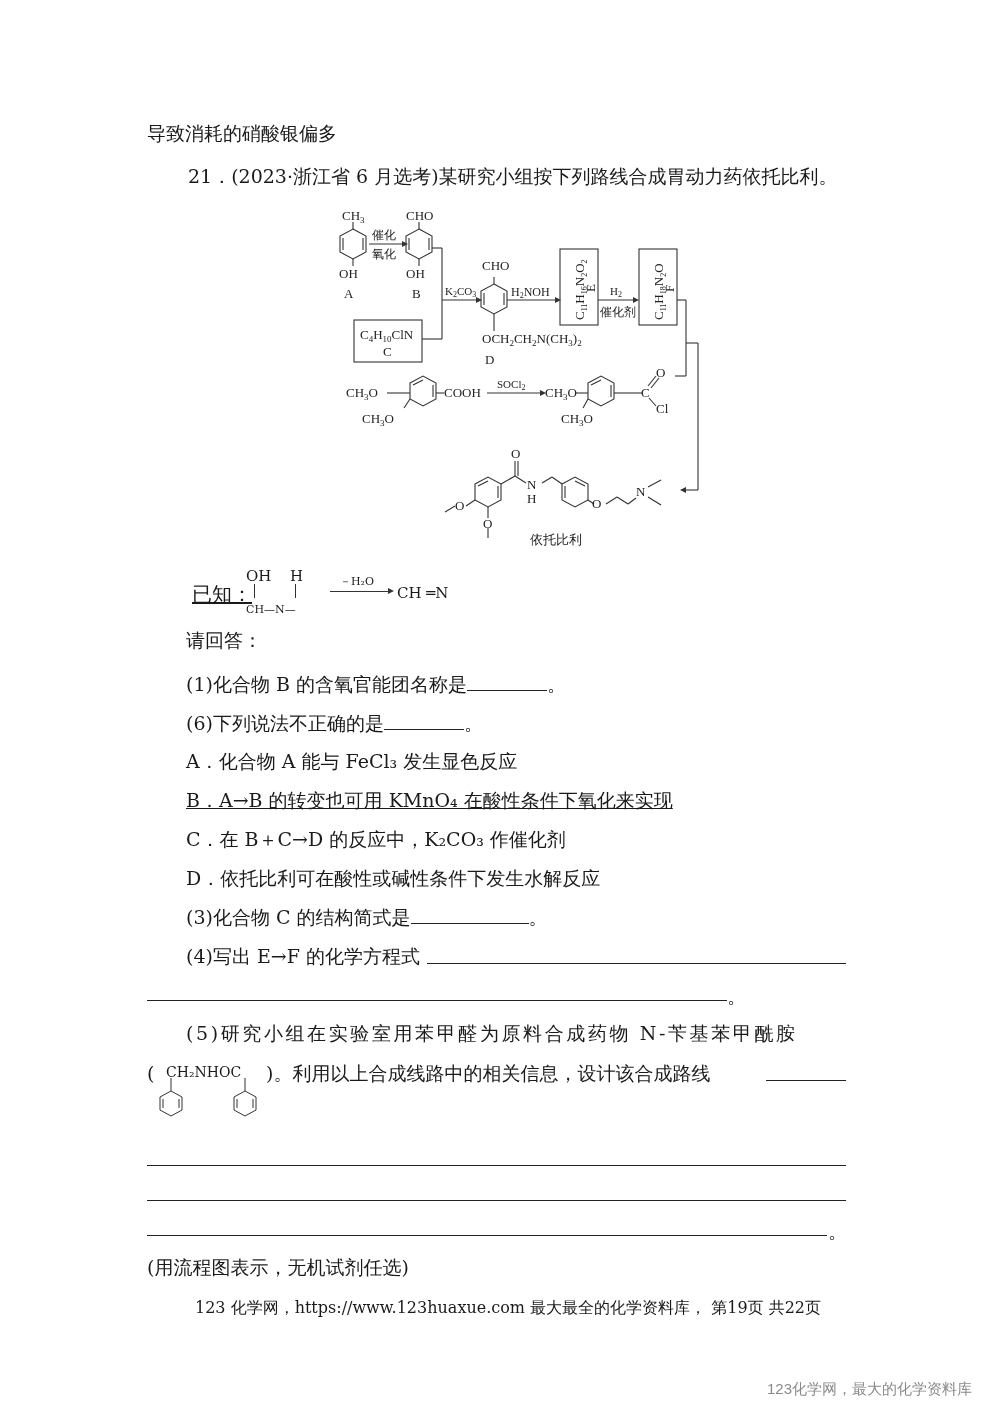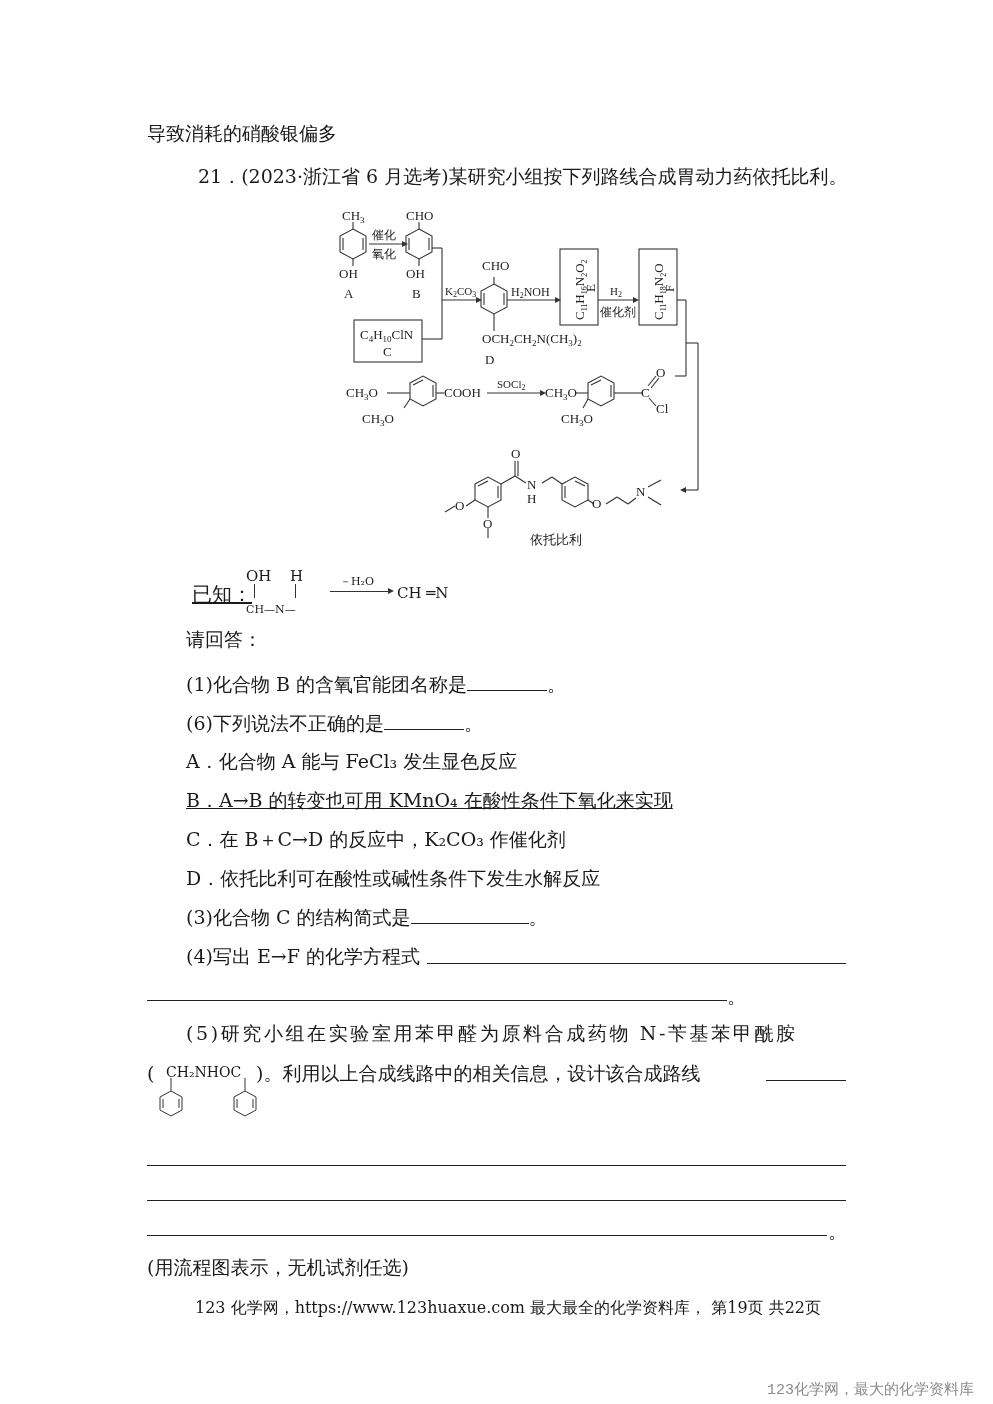--- a/index.html
+++ b/index.html
@@ -5,28 +5,28 @@
   html, body { margin: 0; padding: 0; background: #ffffff; }
   body { width: 993px; height: 1404px; position: relative; overflow: hidden;
          font-family: "DejaVu Serif", "Liberation Serif", serif; color: #1a1a1a; }
   .line { position: absolute; font-size: 19px; white-space: nowrap; line-height: 24px; }
   .blank { display: inline-block; border-bottom: 1.3px solid #222; height: 18px; vertical-align: baseline; }
   .rule { position: absolute; border-bottom: 1.3px solid #222; height: 0; }
   .dot { position: absolute; font-size: 19px; }
   svg text { font-family: "Liberation Serif", "DejaVu Serif", serif; fill: #222; }
   .footer { position: absolute; font-size: 16px; white-space: nowrap; }
   .watermark { position: absolute; font-size: 15px; color: #8a8a8a; white-space: nowrap;
-               font-family: Liberation Mono, monospace; }
+               font-family: Liberation Sans, sans-serif; }
 </style>
 </head>
 <body>
 
 <div class="line" style="left:147px; top:121px;">导致消耗的硝酸银偏多</div>
 
-<div class="line" style="left:198px; top:164px;">
+<div class="line" style="left:188px; top:164px;">
   <span>21．</span><span>(2023·浙江省 6 月选考)</span><span>某研究小组按下列路线合成胃动力药依托比利。</span>
 </div>
 
 <svg style="position:absolute; left:330px; top:200px;" width="380" height="360" viewBox="0 0 380 360">
   <g stroke="#333" stroke-width="1.1" fill="none">
 
     <polygon points="23,29 36,36 36,52 23,59 10,52 10,36"></polygon>
     <line x1="23" y1="29" x2="23" y2="22"></line>
     <line x1="23" y1="59" x2="23" y2="66"></line>
     <line x1="33" y1="38" x2="33" y2="50"></line>
@@ -166,21 +166,21 @@
   <span class="line" style="left:98px; top:0; font-size:15px;">H</span>
   <div style="position:absolute; left:62px; top:20px; width:1px; height:14px; background:#333;"></div>
   <div style="position:absolute; left:103px; top:20px; width:1px; height:14px; background:#333;"></div>
   <span class="line" style="left:54px; top:34px; font-size:11px;">CH—N—</span>
   <span class="line" style="left:148px; top:6px; font-size:11px;">－H₂O</span>
   <div style="position:absolute; left:138px; top:27px; width:60px; height:1px; background:#333;"></div>
   <div style="position:absolute; left:196px; top:24px; width:0; height:0; border-left:6px solid #333; border-top:3px solid transparent; border-bottom:3px solid transparent;"></div>
   <span class="line" style="left:205px; top:17px; font-size:15px;">CH ═N</span>
 </div>
 
-<div class="line" style="left:186px; top:628px;font-family:Liberation Serif, serif;">请回答：</div>
+<div class="line" style="left:186px; top:628px;">请回答：</div>
 
 <div class="line" style="left:186px; top:672px;">
   <span>(1)化合物 B 的含氧官能团名称是</span><span class="blank" style="width:80px;"></span><span>。</span>
 </div>
 
 <div class="line" style="left:186px; top:711px;">
   <span>(6)下列说法不正确的是</span><span class="blank" style="width:80px;"></span><span>。</span>
 </div>
 
 <div class="line" style="left:186px; top:749px;"><span>A．</span><span>化合物 A 能与 FeCl₃ 发生显色反应</span></div>
@@ -209,21 +209,21 @@
     <line x1="21" y1="0" x2="21" y2="13"></line>
     <polygon points="21,13 32,19 32,32 21,38 10,32 10,19"></polygon>
     <line x1="13" y1="21" x2="13" y2="30"></line>
     <line x1="29" y1="21" x2="29" y2="30"></line>
     <line x1="95" y1="0" x2="95" y2="13"></line>
     <polygon points="95,13 106,19 106,32 95,38 84,32 84,19"></polygon>
     <line x1="87" y1="21" x2="87" y2="30"></line>
     <line x1="103" y1="21" x2="103" y2="30"></line>
   </g>
 </svg>
-<div class="line" style="left:256px; top:1061px;">
+<div class="line" style="left:266px; top:1061px;">
   <span>)。利用以上合成线路中的相关信息，设计该合成路线</span>
 </div>
 <div class="rule" style="left:766px; top:1080px; width:80px;"></div>
 <div class="rule" style="left:147px; top:1165px; width:699px;"></div>
 <div class="rule" style="left:147px; top:1200px; width:699px;"></div>
 <div class="rule" style="left:147px; top:1235px; width:680px;"></div>
 <div class="dot" style="left:828px; top:1219px;">。</div>
 <div class="line" style="left:147px; top:1255px;">(用流程图表示，无机试剂任选)</div>
 
 <div class="footer" style="left:195px; top:1298px;">123 化学网，https://www.123huaxue.com  最大最全的化学资料库，  第19页  共22页</div>

